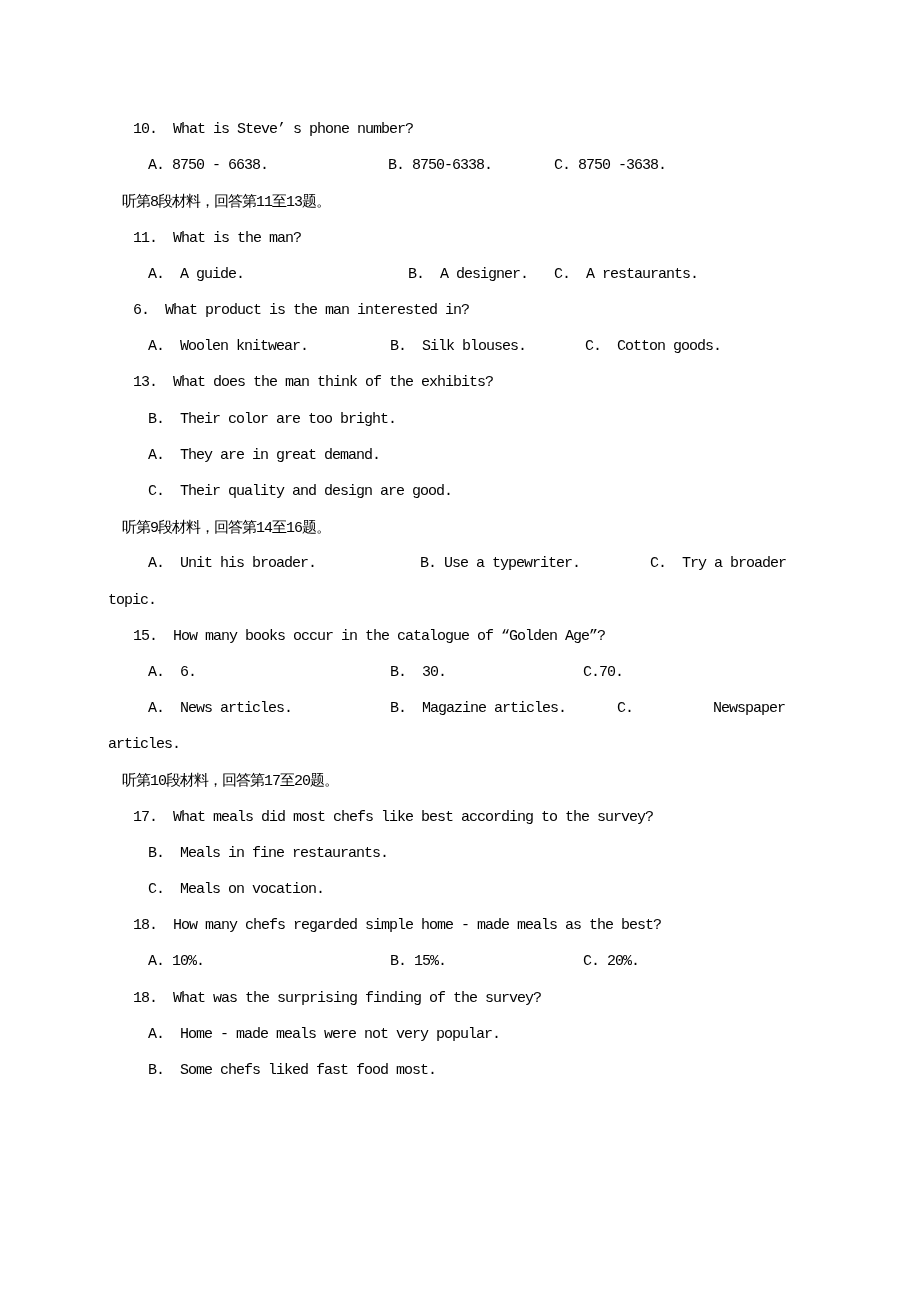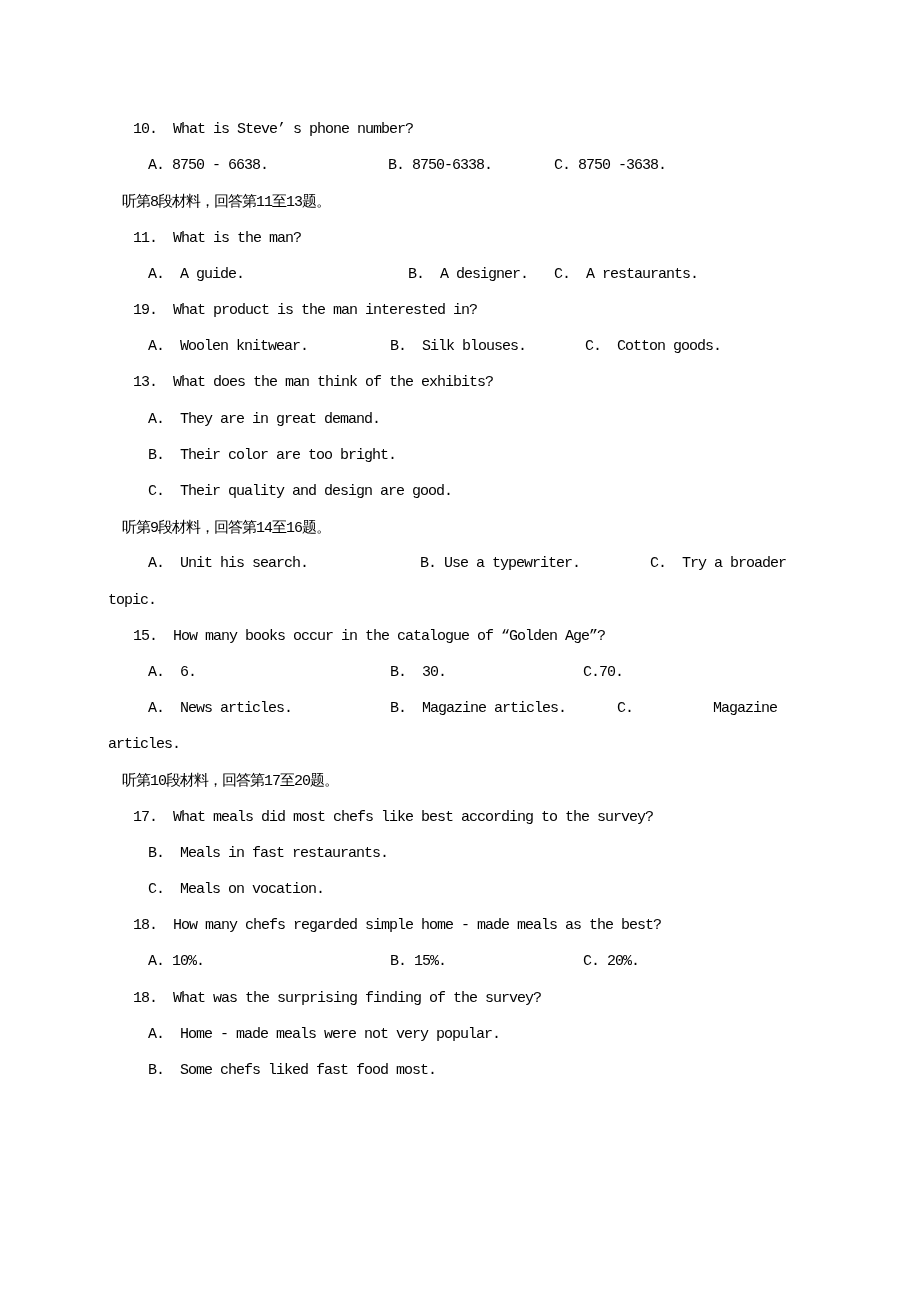--- a/index.html
+++ b/index.html
@@ -59,52 +59,52 @@
     <span class="seg x-question">11.  What is the man?</span>
   </div>
 
   <div class="row">
     <span class="seg" style="left:148px">A.  A guide.</span>
     <span class="seg" style="left:408px">B.  A designer.</span>
     <span class="seg" style="left:554px">C.  A restaurants.</span>
   </div>
 
   <div class="row">
-    <span class="seg x-question">19.  What product is the man interested in?</span>
+    <span class="seg x-question">6.  What product is the man interested in?</span>
   </div>
 
   <div class="row">
     <span class="seg" style="left:148px">A.  Woolen knitwear.</span>
     <span class="seg" style="left:390px">B.  Silk blouses.</span>
     <span class="seg" style="left:585px">C.  Cotton goods.</span>
   </div>
 
   <div class="row">
     <span class="seg x-question">13.  What does the man think of the exhibits?</span>
   </div>
 
   <div class="row">
-    <span class="seg x-opt">A.  They are in great demand.</span>
+    <span class="seg x-opt">B.  Their color are too bright.</span>
   </div>
 
   <div class="row">
-    <span class="seg x-opt">B.  Their color are too bright.</span>
+    <span class="seg x-opt">A.  They are in great demand.</span>
   </div>
 
   <div class="row">
     <span class="seg x-opt">C.  Their quality and design are good.</span>
   </div>
 
   <div class="row">
     <span class="seg x-section">听第9段材料，回答第14至16题。</span>
   </div>
 
 
   <div class="row">
-    <span class="seg" style="left:148px">A.  Unit his search.</span>
+    <span class="seg" style="left:148px">A.  Unit his broader.</span>
     <span class="seg" style="left:420px">B. Use a typewriter.</span>
     <span class="seg" style="left:650px">C.  Try a broader</span>
   </div>
 
   <div class="row">
     <span class="seg x-cont">topic.</span>
   </div>
 
   <div class="row">
     <span class="seg x-question">15.  How many books occur in the catalogue of “Golden Age”?</span>
@@ -114,38 +114,38 @@
     <span class="seg" style="left:148px">A.  6.</span>
     <span class="seg" style="left:390px">B.  30.</span>
     <span class="seg" style="left:583px">C.70.</span>
   </div>
 
 
   <div class="row">
     <span class="seg" style="left:148px">A.  News articles.</span>
     <span class="seg" style="left:390px">B.  Magazine articles.</span>
     <span class="seg" style="left:617px">C.</span>
-    <span class="seg" style="left:713px">Magazine</span>
+    <span class="seg" style="left:713px">Newspaper</span>
   </div>
 
   <div class="row">
     <span class="seg x-cont">articles.</span>
   </div>
 
   <div class="row">
     <span class="seg x-section">听第10段材料，回答第17至20题。</span>
   </div>
 
   <div class="row">
     <span class="seg x-question">17.  What meals did most chefs like best according to the survey?</span>
   </div>
 
 
   <div class="row">
-    <span class="seg x-opt">B.  Meals in fast restaurants.</span>
+    <span class="seg x-opt">B.  Meals in fine restaurants.</span>
   </div>
 
   <div class="row">
     <span class="seg x-opt">C.  Meals on vocation.</span>
   </div>
 
   <div class="row">
     <span class="seg x-question">18.  How many chefs regarded simple home - made meals as the best?</span>
   </div>
 

